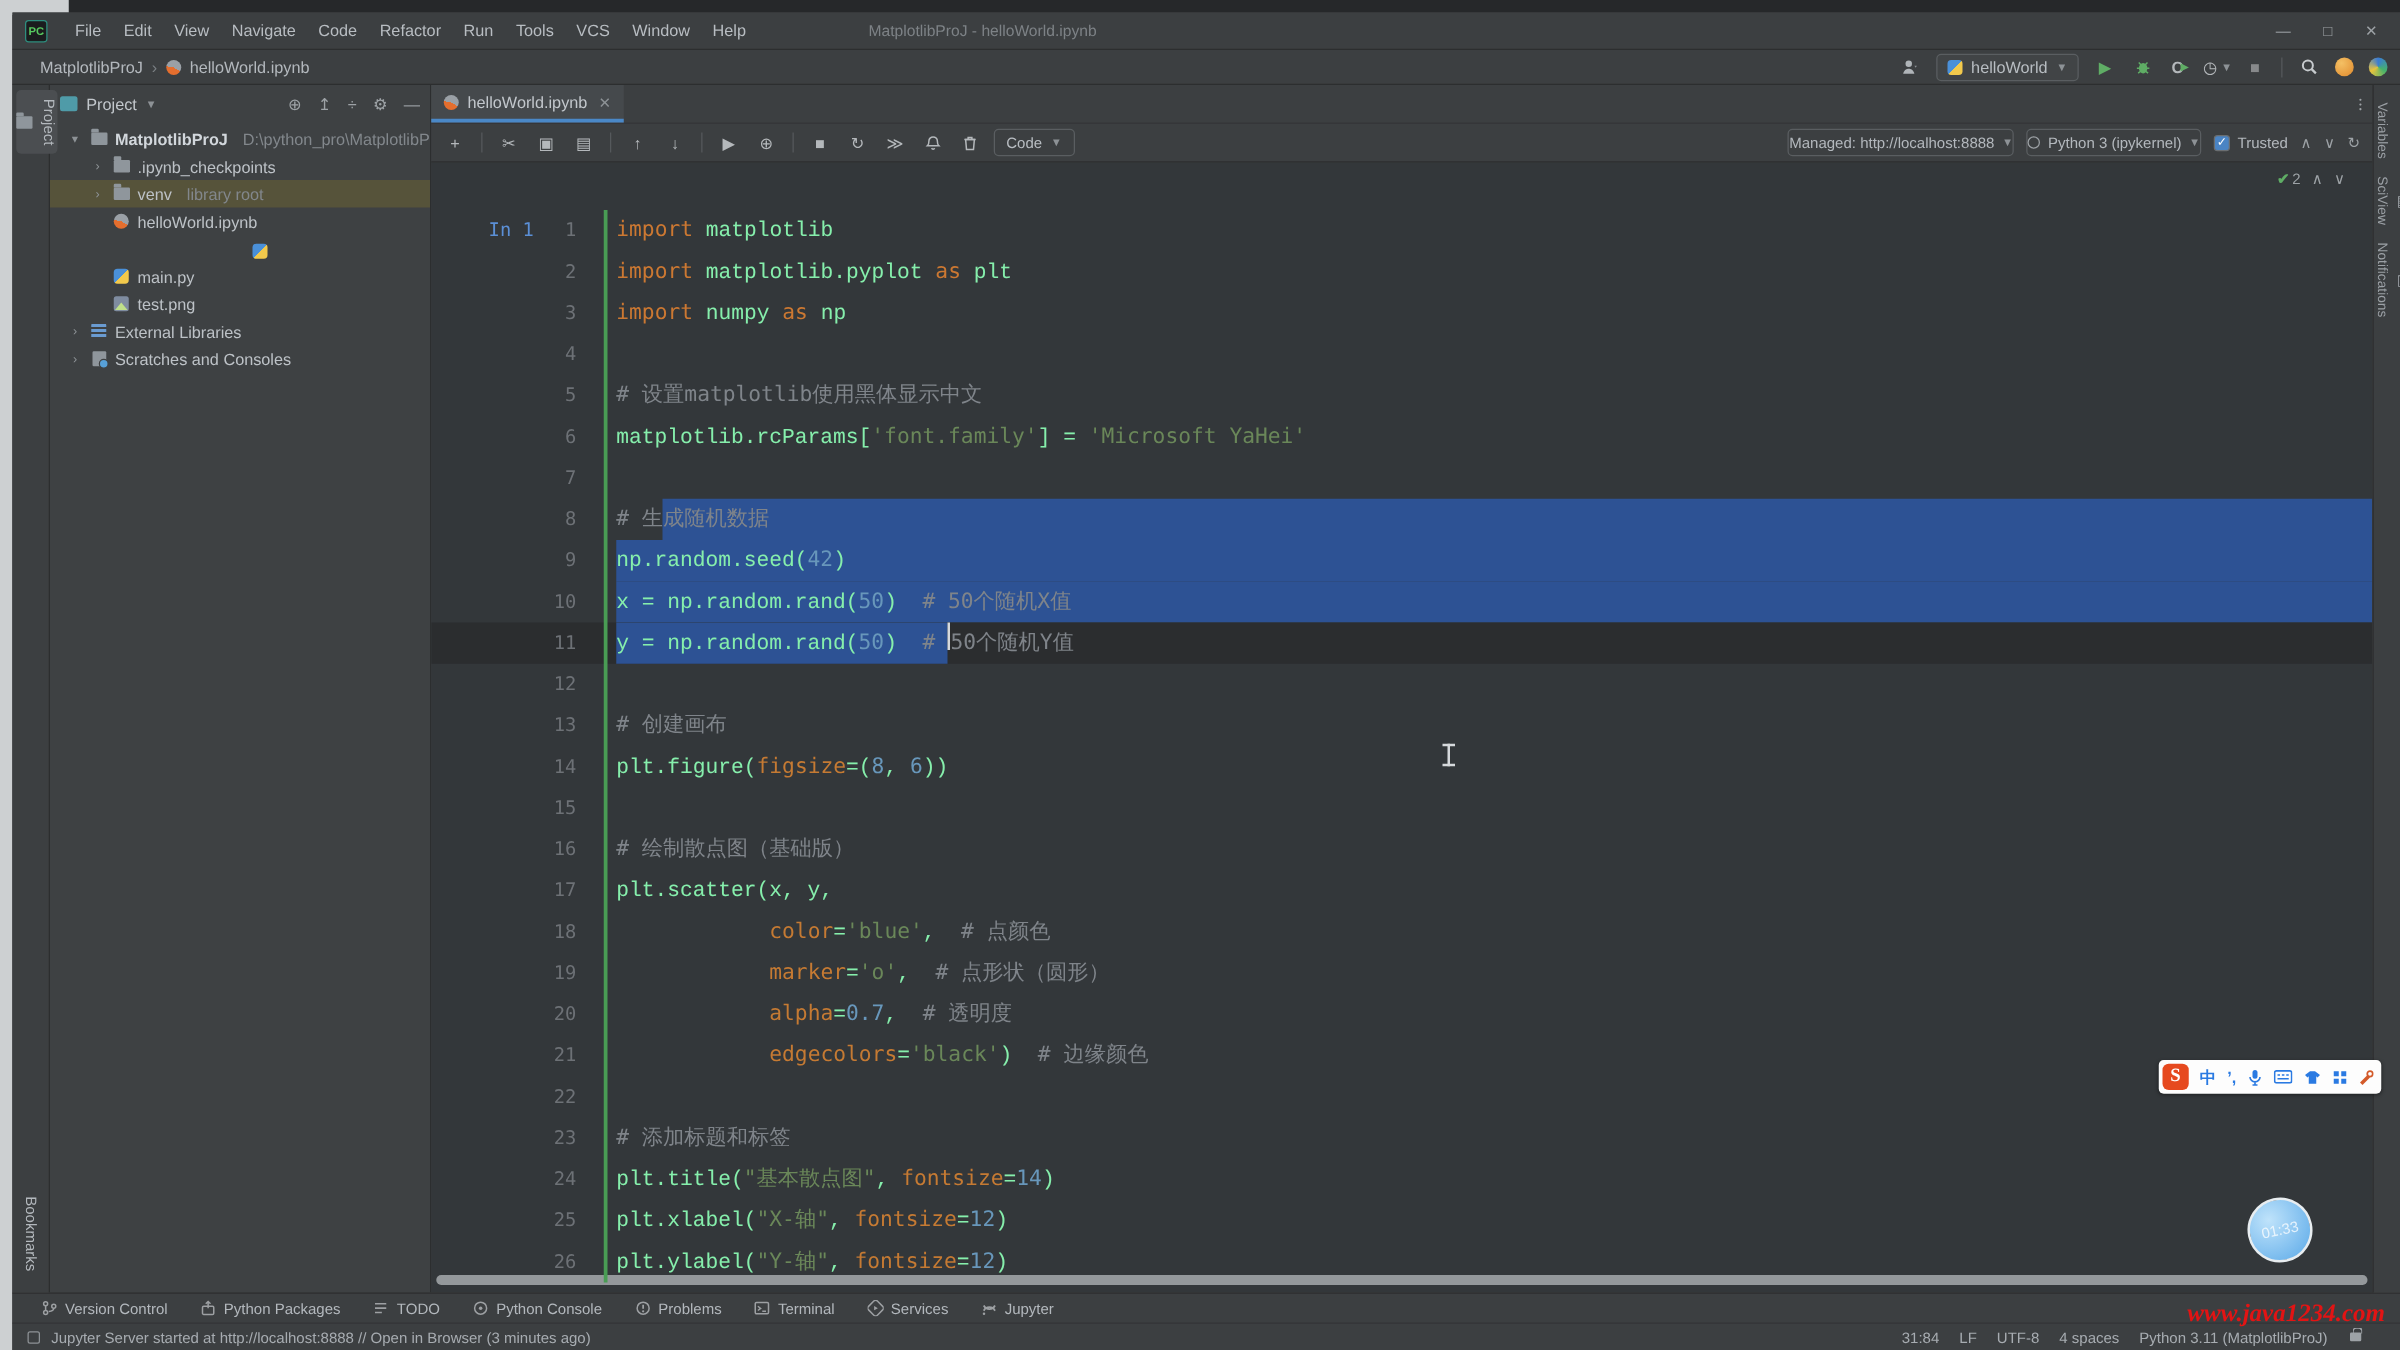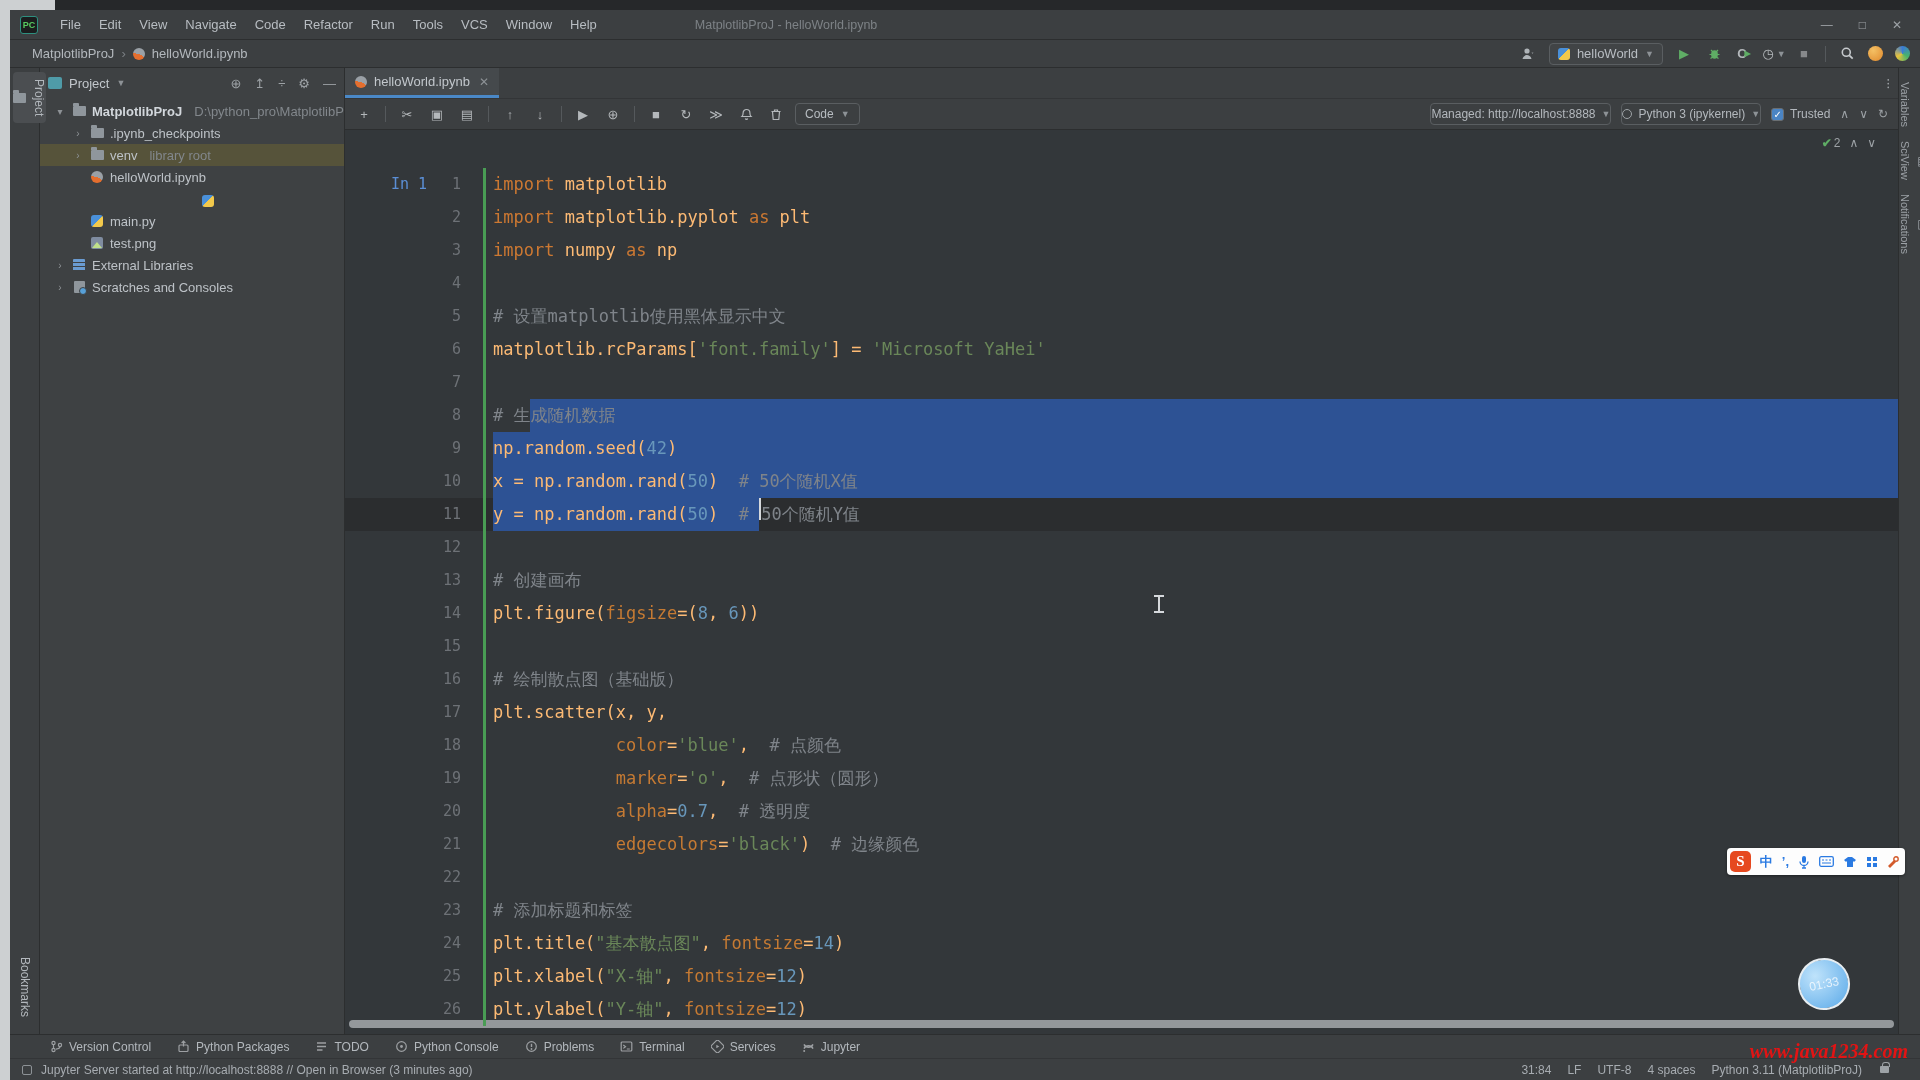--- a/index.html
+++ b/index.html
@@ -100,35 +100,35 @@
   .cellbar { position:absolute; left:138px; top:38px; width:3px; height:858px; background:#499c54; z-index:3; }
   .code-line { height:33px; line-height:33px; display:flex; white-space:pre; position:relative; }
   .code-line.cur { background:#2b2d2f; }
   .gut-in  { width:82px; text-align:right; color:#5b8fd6; font-size:15px; flex:0 0 auto; }
   .gut-num { width:34px; text-align:right; color:#6d7176; font-size:15px; flex:0 0 auto; }
   .gut-gap { width:32px; flex:0 0 auto; }
   .seg { display:inline-block; }
   .seg.sel { background:#2d5294; }
   .seg.grow { flex:1 1 auto; }
   .tk-k { color:#cc7832; } .tk-a { color:#c57a33; }
-  .tk-d { color:#fdba74; } .tk-s { color:#6a8759; }
+  .tk-d { color:#86efac;font-family:Liberation Mono, monospace; } .tk-s { color:#6a8759; }
   .tk-n { color:#6897bb; } .tk-c { color:#7f848a; }
   .caret { display:inline-block; width:2px; height:22px; background:#d6d9dc; vertical-align:-4px; }
   .inspect { position:absolute; right:22px; top:6px; display:flex; align-items:center; gap:9px;
              font-size:12px; color:#9da2a6; font-family:"Liberation Sans",sans-serif; }
   .inspect .ok { color:#5fad65; font-weight:bold; }
   .hscroll { position:absolute; left:4px; right:4px; bottom:6px; height:8px; background:#9fa3a6; border-radius:4px; opacity:.9; }
   .ibeam { position:absolute; left:808px; top:465px; width:12px; height:18px; z-index:5; }
   .ibeam::before { content:""; position:absolute; left:5px; top:0; bottom:0; width:2px; background:#d6d9dc; }
   .ibeam::after  { content:""; position:absolute; left:1px; top:0; width:10px; height:2px; background:#d6d9dc;
                    box-shadow:0 16px 0 #d6d9dc; }
 
   
   .toolstrip { height:24px; background:#3c3f41; border-top:1px solid #2c2e2f; display:flex; align-items:center;
-               gap:26px; padding:0 14px 0 40px; font-size:12px; color:#b3b8bd; flex:0 0 auto; }
+               gap:26px; padding:0 14px 0 23px; font-size:12px; color:#b3b8bd; flex:0 0 auto; }
   .tool-item { display:flex; align-items:center; gap:6px; }
   .tool-item svg { display:block; }
   .statusbar { height:22px; background:#3c3f41; border-top:1px solid #333537; display:flex; align-items:center;
                padding:0 31px 0 12px; font-size:12px; color:#a7acb1; flex:0 0 auto; }
   .stat-ic { width:10px; height:10px; border:1.5px solid #8d9296; border-radius:2px; margin-right:9px; }
   .stat-right { margin-left:auto; display:flex; align-items:center; gap:16px; }
   .lock { width:9px; height:7px; background:#9da2a6; border-radius:1px; position:relative; margin-left:2px; }
   .lock::before { content:""; position:absolute; left:1.5px; top:-4px; width:6px; height:4px;
                   border:1.5px solid #9da2a6; border-bottom:none; border-radius:3px 3px 0 0; }
 

